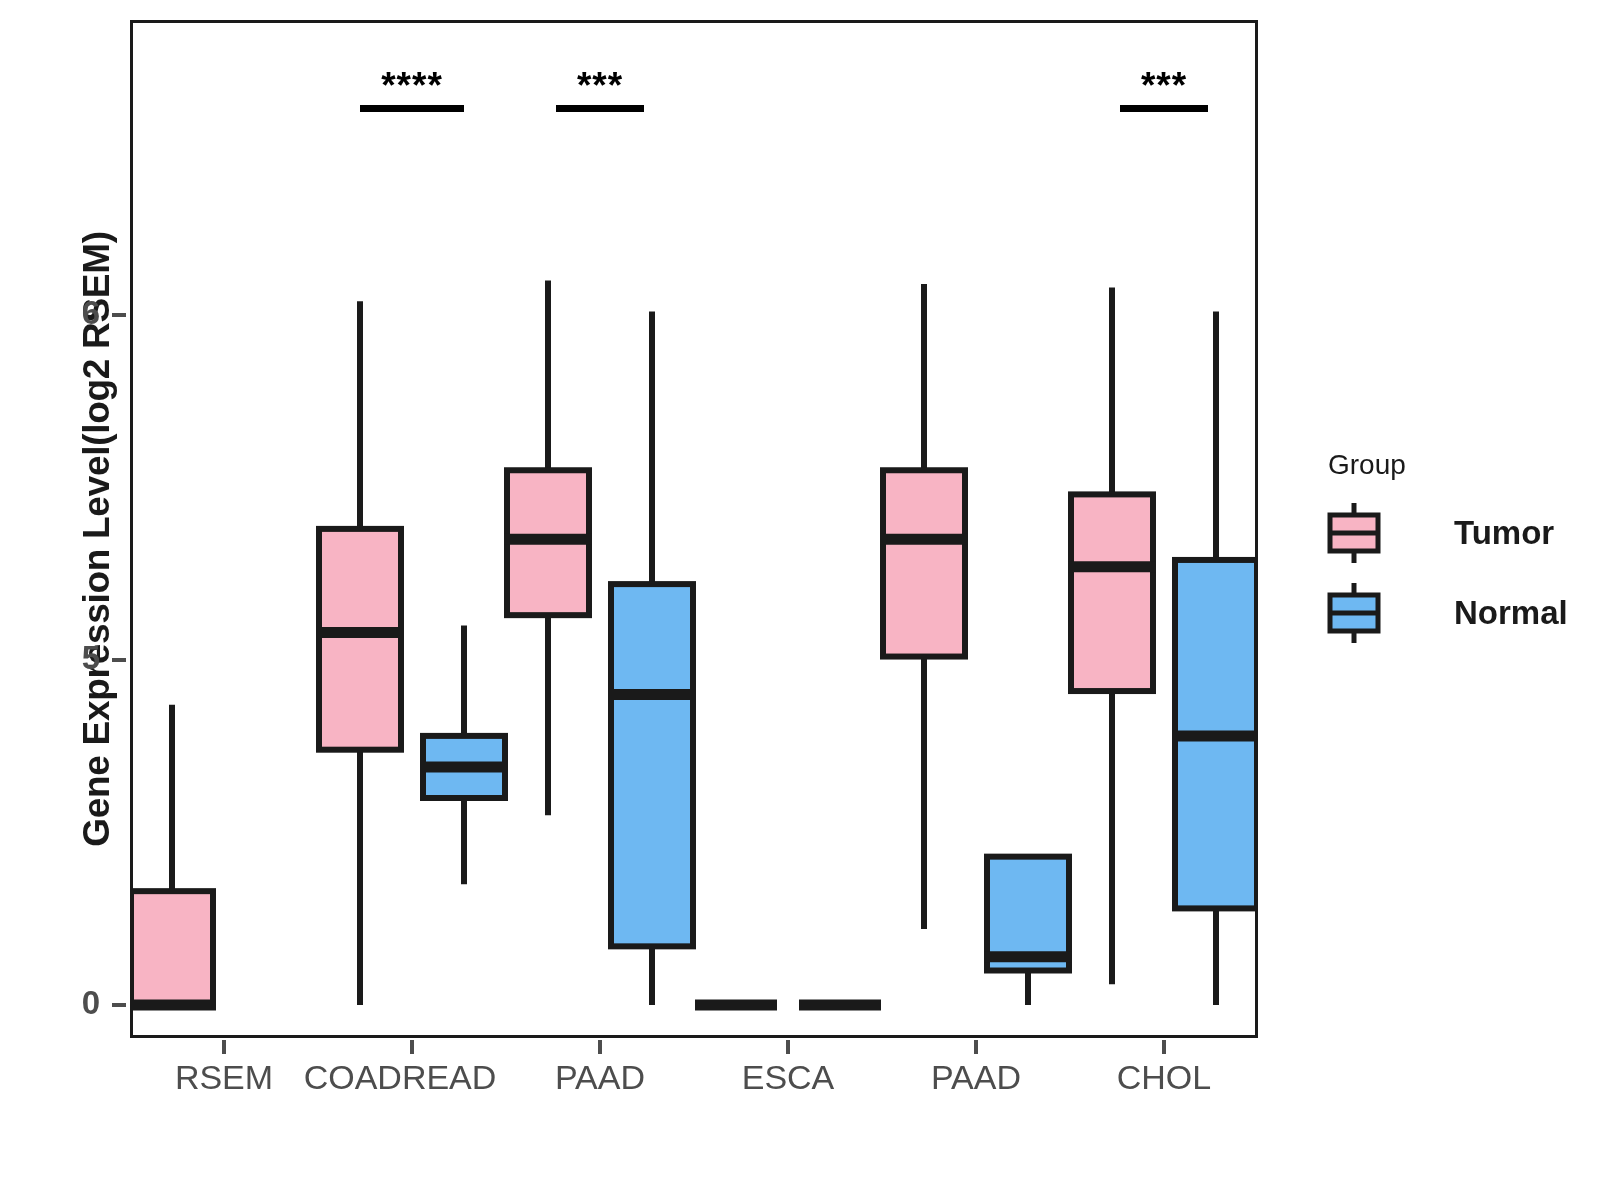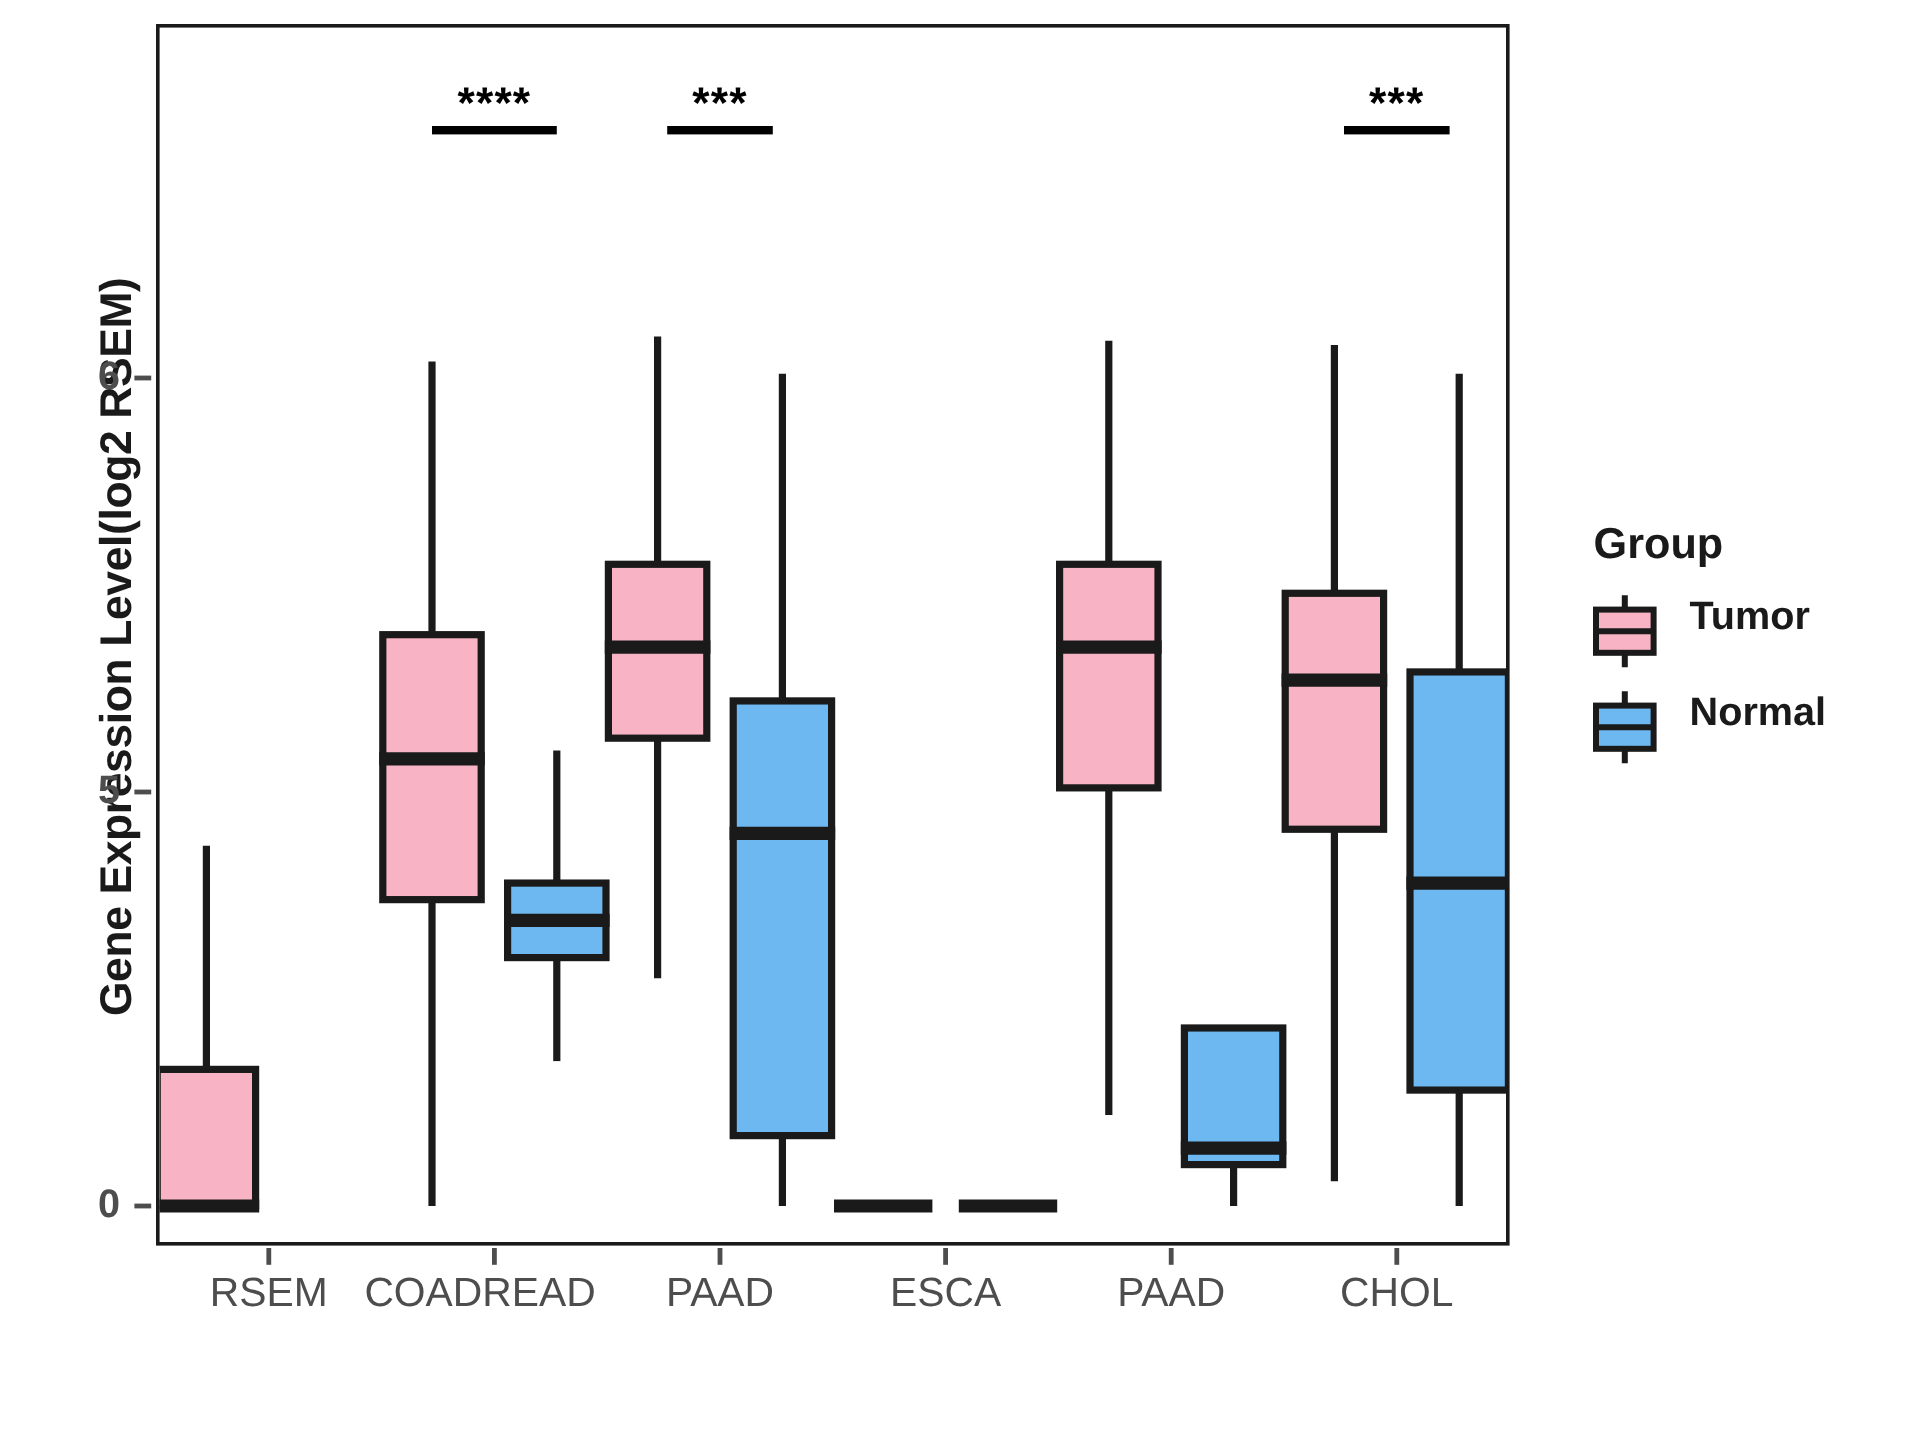--- a/index.html
+++ b/index.html
@@ -41,23 +41,23 @@
   .xtick-mark{position:absolute;width:4px;height:14px;background:#4d4d4d;top:1040px;}
   .xtick-label{
     position:absolute;top:1058px;text-align:center;
     font-size:34px;font-weight:normal;color:#4d4d4d;
     white-space:nowrap;transform:translateX(-50%);
   }
 
   
   .legend{position:absolute;left:1322px;top:432px;width:270px;}
   .legend-title{
-    font-size:36px;font-weight:bold;color:#1a1a1a;margin:0 0 20px 6px;
+    font-size:28px;font-weight:normal;color:#1a1a1a;margin:17px 0 20px 6px;
   }
-  .legend-row{display:flex;margin-bottom:16px;}
+  .legend-row{display:flex;align-items:center;margin-bottom:16px;gap:46px;}
   .legend-key{width:64px;height:64px;position:relative;margin-right:22px;flex:0 0 auto;}
   .legend-key svg{position:absolute;left:0;top:0;}
   .legend-label{font-size:33px;font-weight:bold;color:#1a1a1a;white-space:nowrap;}
 
   
   .sig{position:absolute;text-align:center;transform:translateX(-50%);}
   .sig-stars{
     font-size:37px;font-weight:bold;color:#000000;
     line-height:26px;letter-spacing:1px;
   }

